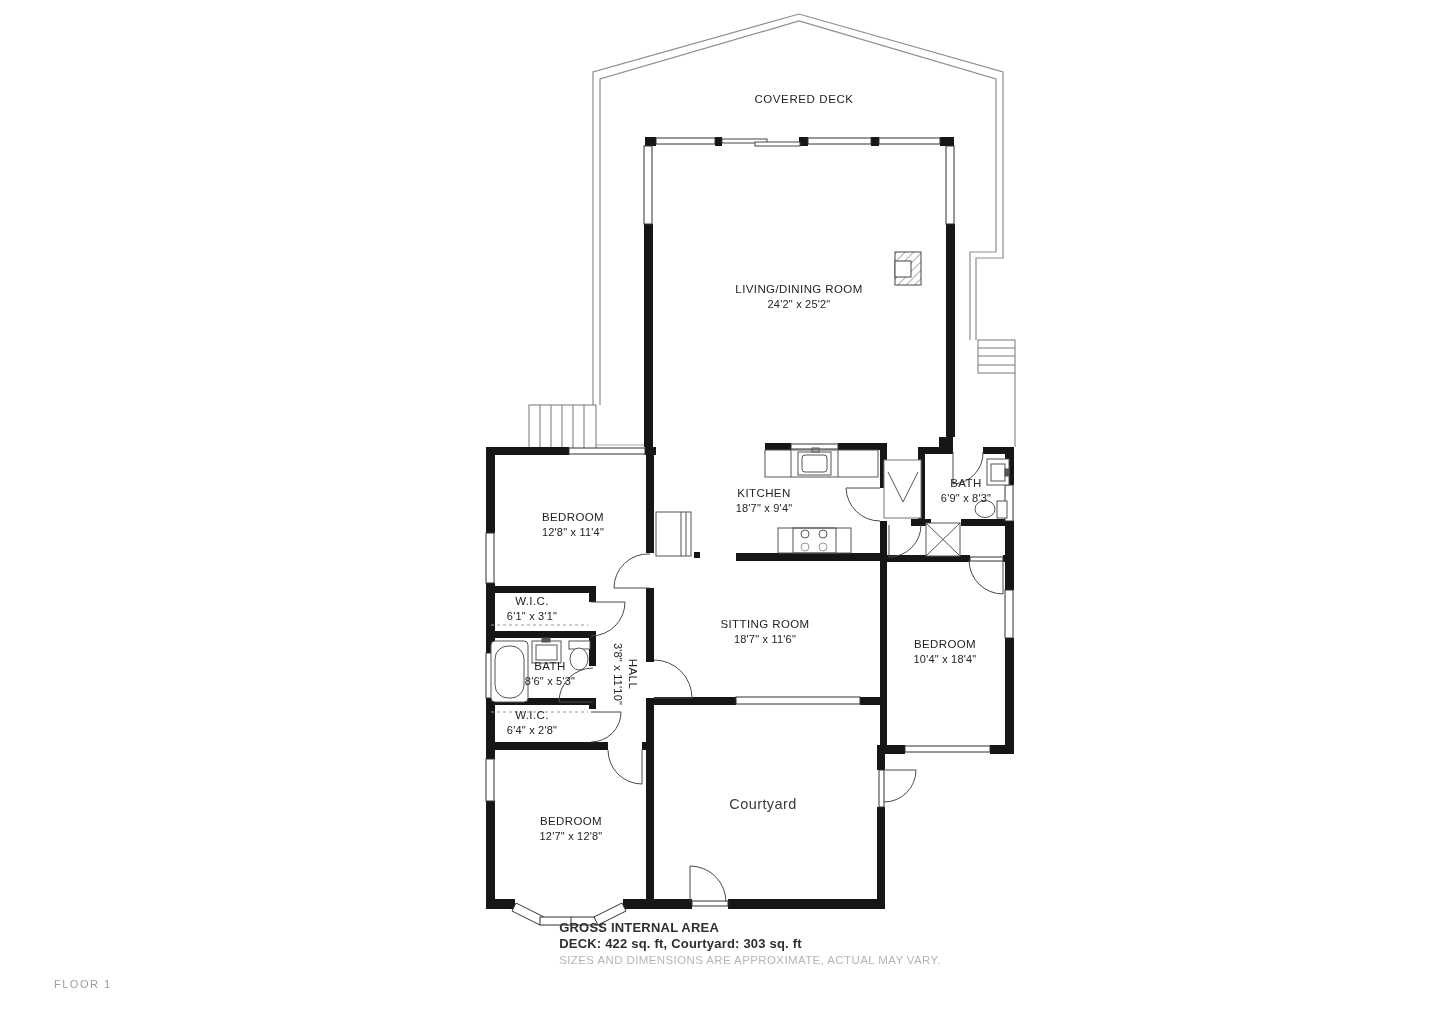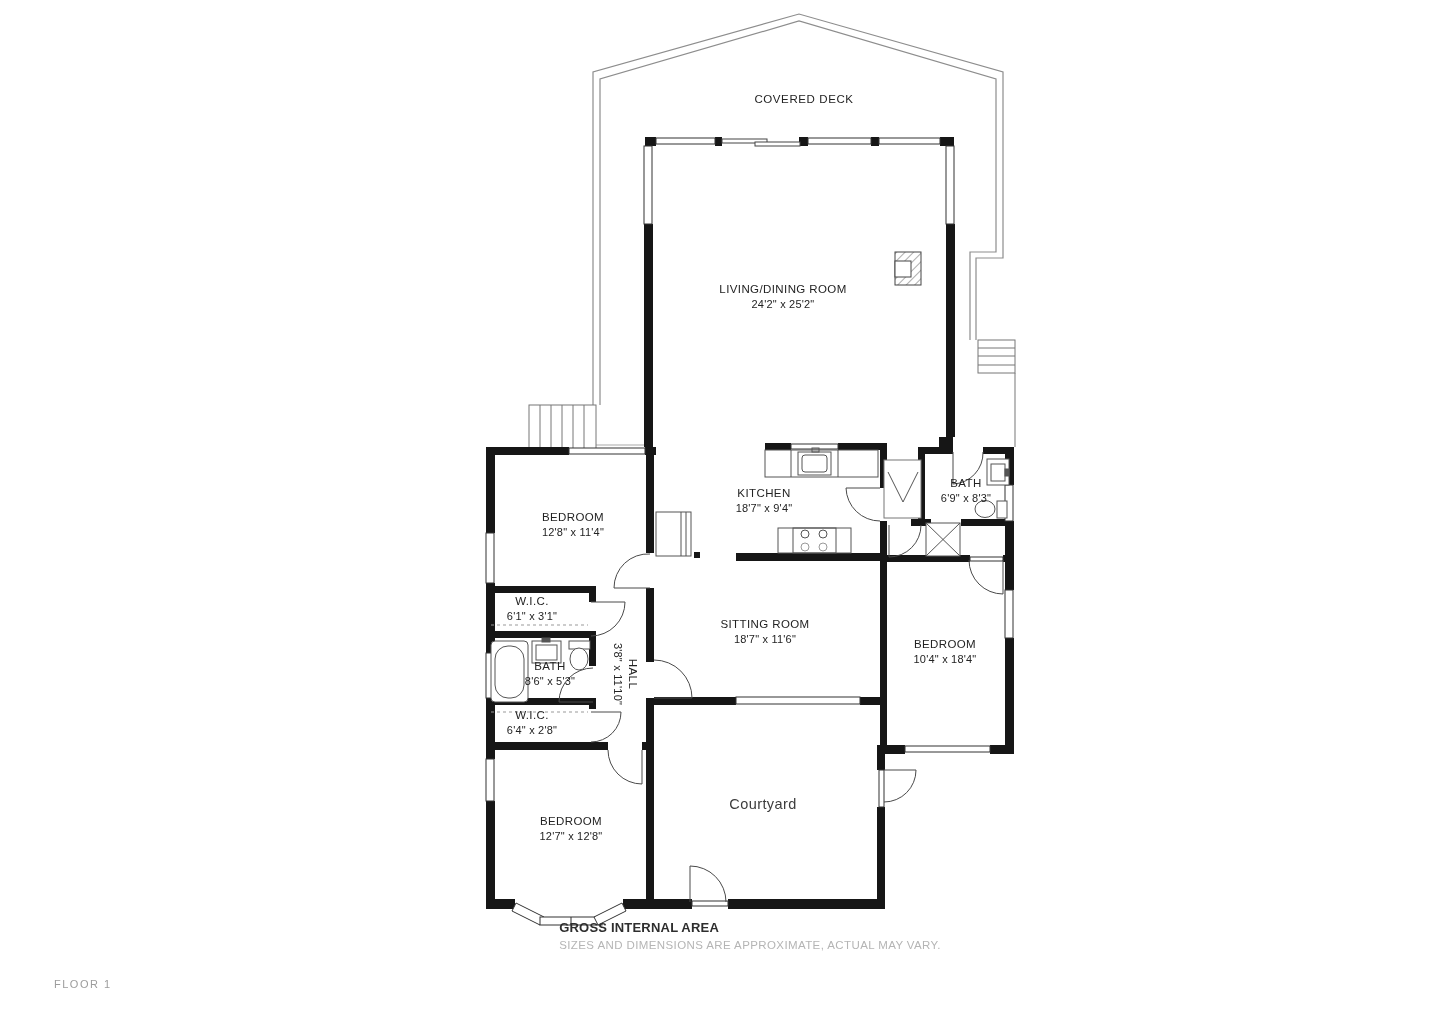--- a/index.html
+++ b/index.html
@@ -274,21 +274,21 @@
 
   <g stroke="#999999" stroke-width="1" stroke-dasharray="3,3">
     <line x1="463" y1="625" x2="560" y2="625"></line>
     <line x1="463" y1="712" x2="560" y2="712"></line>
   </g>
 </svg>
 
 <div class="room-label deck-label" style="left:776px;top:99px;">
   <div class="rname">COVERED DECK</div>
 </div>
-<div class="room-label" style="left:755px;top:297px;">
+<div class="room-label" style="left:771px;top:297px;">
   <div class="rname">LIVING/DINING ROOM</div>
   <div class="rdims">24'2" x 25'2"</div>
 </div>
 <div class="room-label" style="left:736px;top:501px;">
   <div class="rname">KITCHEN</div>
   <div class="rdims">18'7" x 9'4"</div>
 </div>
 <div class="room-label" style="left:938px;top:491px;">
   <div class="rname">BATH</div>
   <div class="rdims">6'9" x 8'3"</div>
@@ -324,18 +324,19 @@
 <div class="room-label" style="left:543px;top:829px;">
   <div class="rname">BEDROOM</div>
   <div class="rdims">12'7" x 12'8"</div>
 </div>
 <div class="room-label script-font" style="left:735px;top:804px;">
   <div class="rname">Courtyard</div>
 </div>
 
 <div id="footer">
   <div class="fline">GROSS INTERNAL AREA</div>
+  <div class="fline">DECK: 422 sq. ft, Courtyard: 303 sq. ft</div>
   <div class="fdisclaimer">SIZES AND DIMENSIONS ARE APPROXIMATE, ACTUAL MAY VARY.</div>
 </div>
 
 <div id="floor-tag">FLOOR 1</div>
 
 </div>
 
 </body></html>

